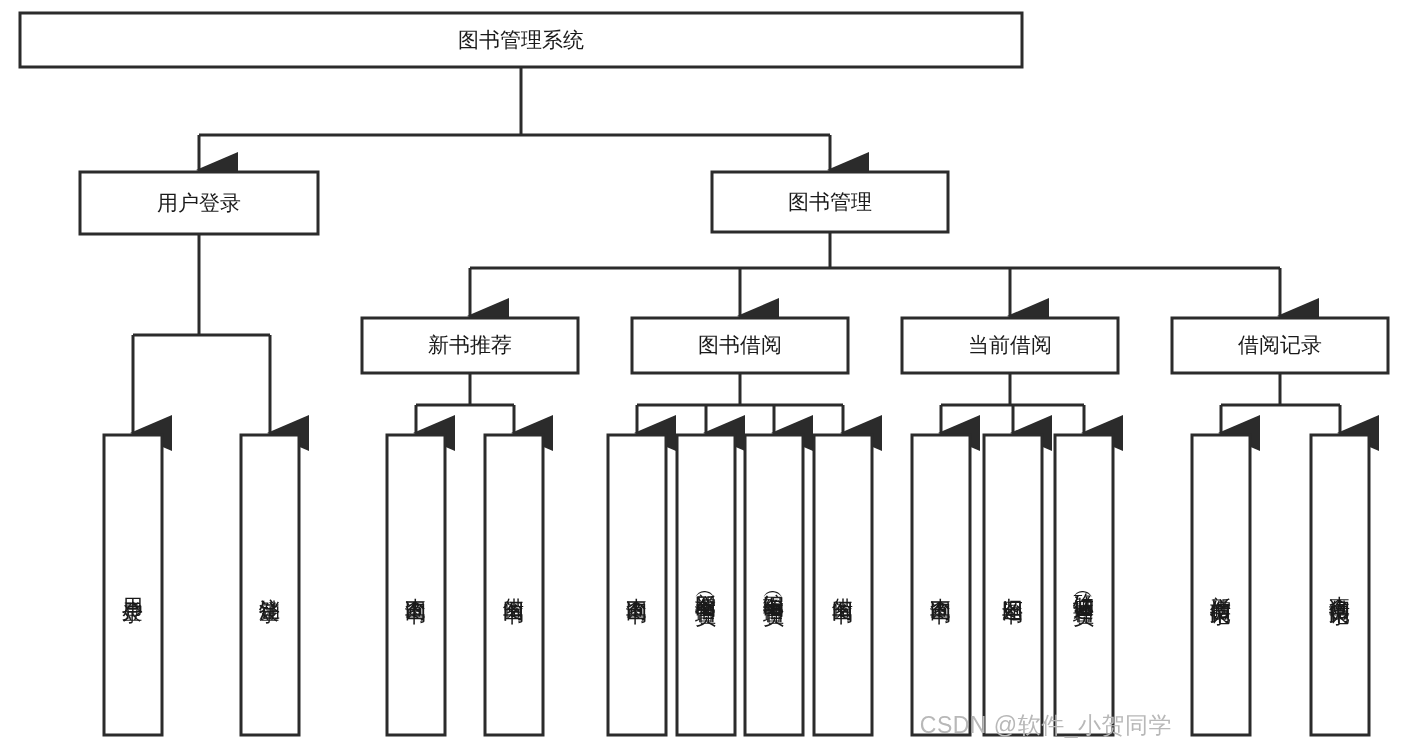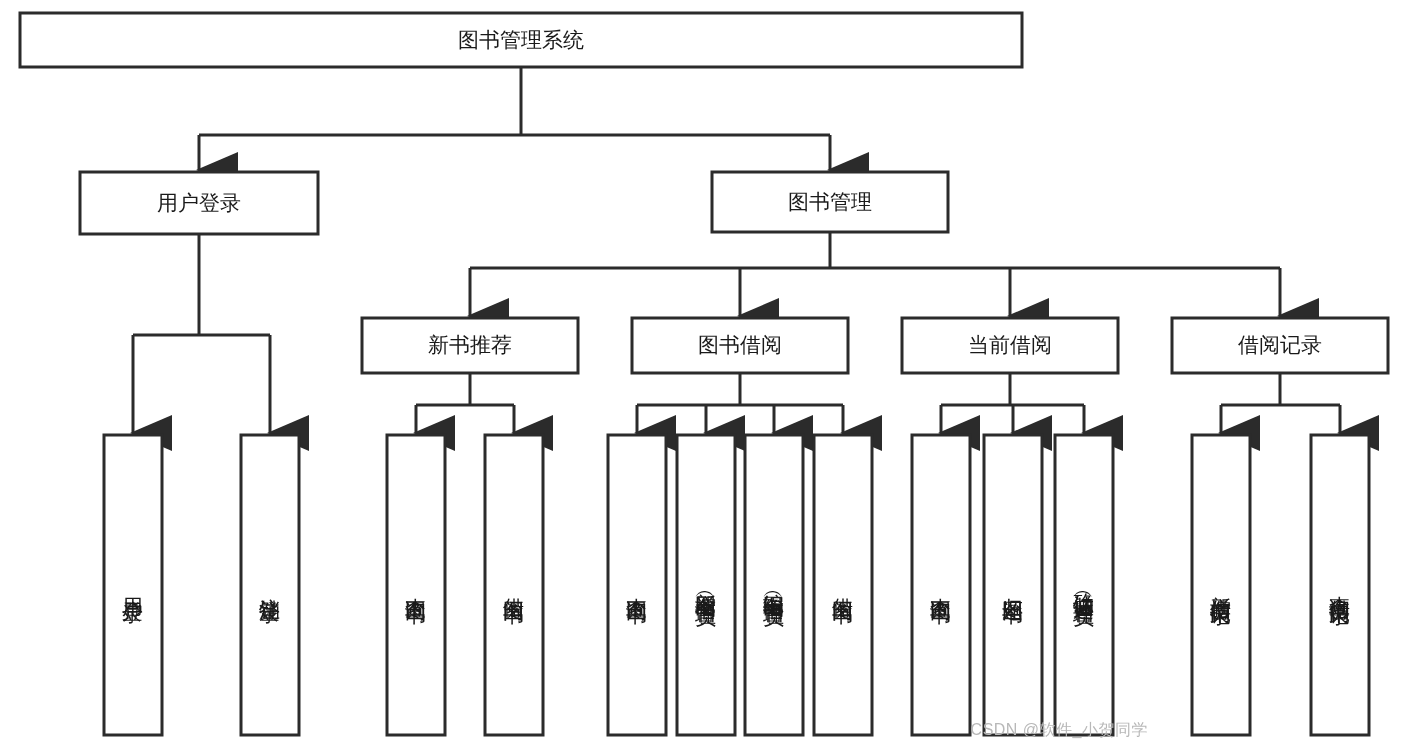--- a/index.html
+++ b/index.html
@@ -1,20 +1,20 @@
 <!DOCTYPE html>
 <html><head>
 <meta charset="utf-8">
 <style>
   html,body{margin:0;padding:0;background:#ffffff;}
   body{
     font-family:"Liberation Sans","DejaVu Sans",sans-serif;
     width:1405px;height:747px;overflow:hidden;position:relative;
   }
-  #stage{position:relative;width:1156px;height:747px;background:#ffffff;}
+  #stage{position:relative;width:1156px;height:747px;background:#ffffff;padding-left:24px;}
   svg#diagram{position:absolute;left:0;top:0;width:1405px;height:747px;display:block;}
   .boxrect{fill:#ffffff;stroke:#2b2b2b;stroke-width:3;}
   .conn{stroke:#2b2b2b;stroke-width:3;fill:none;stroke-linecap:butt;}
   .arrowhead{fill:#2b2b2b;stroke:none;}
   .boxlabel{
     font-family:"Liberation Sans","DejaVu Sans",sans-serif;
     fill:#1a1a1a;font-size:21px;text-anchor:middle;dominant-baseline:middle;
   }
   .vlabel{
     position:absolute;
@@ -25,21 +25,21 @@
     letter-spacing:2px;
     line-height:1;
     display:flex;align-items:center;justify-content:center;
     text-align:center;
     pointer-events:none;
     white-space:nowrap;
   }
   .watermark{
     position:absolute;right:8px;bottom:6px;
     font-family:"Liberation Sans","DejaVu Sans",sans-serif;
-    font-size:16px;color:#b8b8b8;letter-spacing:0.5px;
+    font-size:23px;color:#b8b8b8;letter-spacing:0.5px;
     white-space:nowrap;
   }
 </style>
 </head>
 <body>
 
 <div id="stage">
 
   <svg id="diagram" viewBox="0 0 1405 747">
     <defs>

